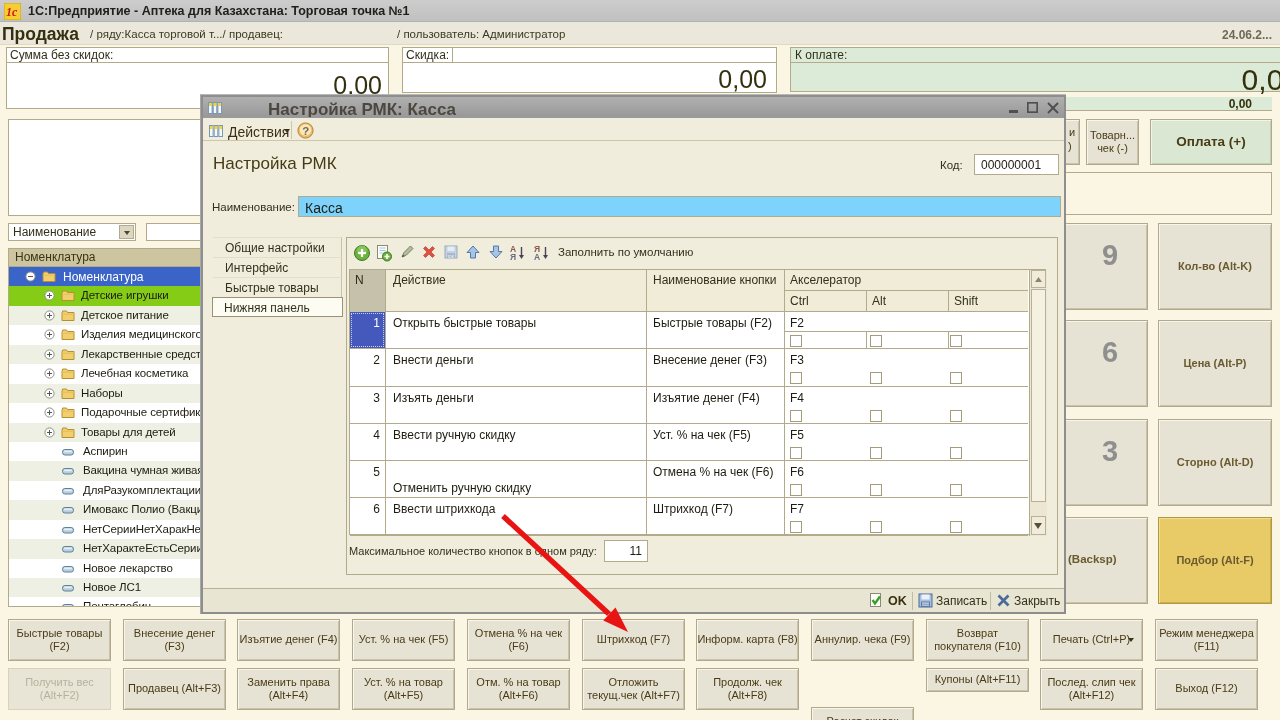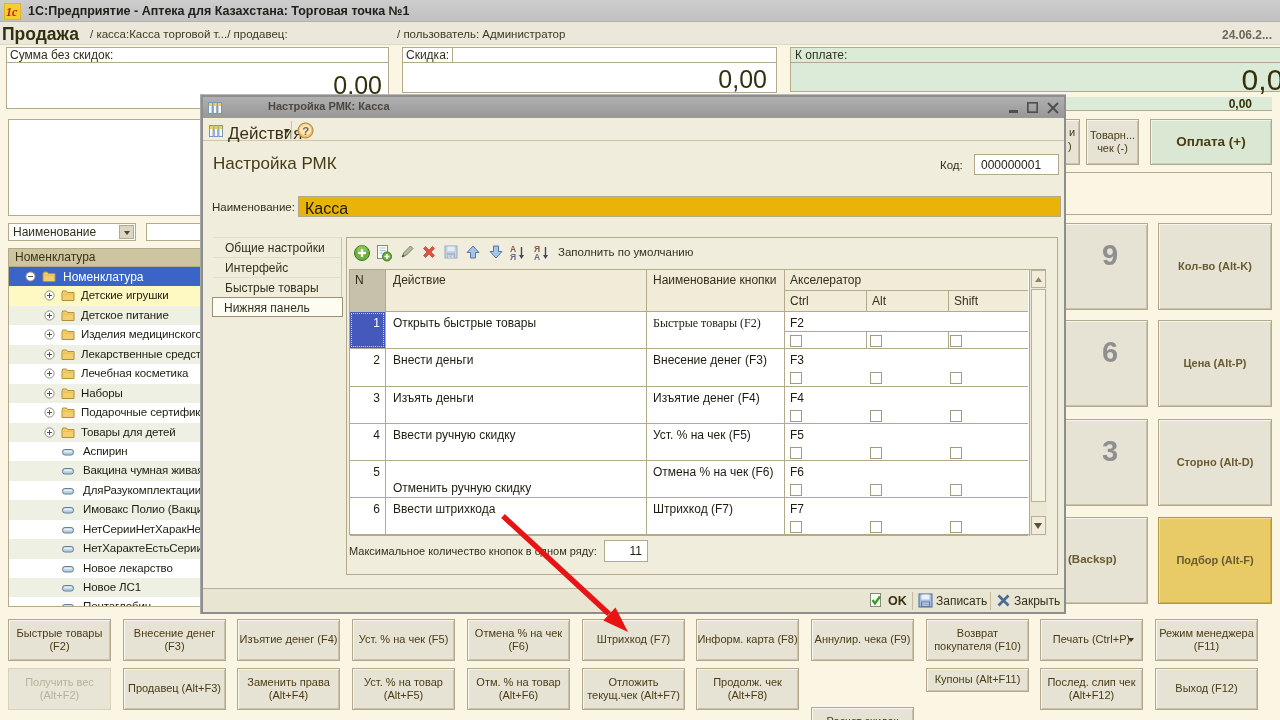--- a/index.html
+++ b/index.html
@@ -15,21 +15,21 @@
 
 <div class="ab" style="left:0;top:0;width:1280px;height:22px;background:linear-gradient(#cdcdcd,#c0c0c0);border-bottom:1px solid #b2b2ae;"></div>
 <svg class="ab" style="left:4px;top:3px" width="17" height="17">
     <rect x="0" y="0" width="17" height="17" fill="#f6ce33" stroke="#caa21a"></rect>
     <text x="2" y="13" font-size="12" font-weight="bold" font-style="italic" fill="#d01818" font-family="Liberation Serif,serif">1c</text>
   </svg>
 <div class="ab" style="left:28px;top:4px;font-size:12.5px;font-weight:bold;color:#21211b;">1С:Предприятие - Аптека для Казахстана: Торговая точка №1</div>
 
 <div class="ab" style="left:0;top:22px;width:1280px;height:23px;background:#ebe8db;border-bottom:1px solid #ddd9c8;"></div>
 <div class="ab" style="left:2px;top:24px;font-size:17.5px;font-weight:bold;color:#33300f;">Продажа</div>
-<div class="ab" style="left:90px;top:28px;font-size:11.5px;color:#3c3920;">/ касса:Касса торговой т.../ продавец:</div>
+<div class="ab" style="left:90px;top:28px;font-size:11.5px;color:#3c3920;">/ ряду:Касса торговой т.../ продавец:</div>
 <div class="ab" style="left:397px;top:28px;font-size:11.5px;color:#3c3920;">/ пользователь: Администратор</div>
 <div class="ab" style="right:8px;top:28px;font-size:12px;font-weight:bold;color:#6f6a57;">24.06.2...</div>
 
 <div class="box" style="left:6px;top:47px;width:383px;height:62px;">
  <div style="height:15px;border-bottom:1px solid #b3aa8c;padding-left:3px;font-size:12px;color:#33301a;">Сумма без скидок:</div>
  <div style="text-align:right;padding-right:6px;font-size:25px;color:#33300e;margin-top:8px;">0,00</div>
 </div>
 <div class="box" style="left:402px;top:47px;width:375px;height:46px;">
  <div style="height:15px;border-bottom:1px solid #b3aa8c;font-size:12px;color:#33301a;"><span style="padding-left:3px;border-right:1px solid #b3aa8c;display:inline-block;height:15px;">Скидка:&nbsp;</span></div>
  <div style="text-align:right;padding-right:9px;font-size:25px;color:#33300e;margin-top:2px;">0,00</div>
@@ -55,21 +55,21 @@
         <circle cx="5.5" cy="5.5" r="4.6" fill="#fdfdfb" stroke="#8f8f8a"></circle>
         <line x1="3" y1="5.5" x2="8" y2="5.5" stroke="#555" stroke-width="1"></line>
         <line x1="5.5" y1="3" x2="5.5" y2="8" stroke="#555" stroke-width="0"></line>
       </svg>
 <svg width="14" height="12" style="position:absolute;left:33px;top:4px;">
         <path d="M1 3 L1 10.5 L13 10.5 L13 2.5 L6.5 2.5 L5.5 1 L1.7 1 Z" fill="#f2cf6e" stroke="#b39035" stroke-width="1"></path>
         <path d="M1 4.2 L13 4.2" stroke="#e7bd4e" stroke-width="1"></path>
       </svg>
 <div style="position:absolute;left:54px;top:3px;font-size:12px;color:#fff;">Номенклатура</div>
     </div>
-<div style="position:relative;height:19.45px;background:#fef9c3;">
+<div style="position:relative;height:19.45px;background:#84cc16;">
 <svg width="11" height="11" style="position:absolute;left:35px;top:4px;">
         <circle cx="5.5" cy="5.5" r="4.6" fill="#fdfdfb" stroke="#8f8f8a"></circle>
         <line x1="3" y1="5.5" x2="8" y2="5.5" stroke="#555" stroke-width="1"></line>
         <line x1="5.5" y1="3" x2="5.5" y2="8" stroke="#555" stroke-width="1"></line>
       </svg>
 <svg width="14" height="12" style="position:absolute;left:52px;top:4px;">
         <path d="M1 3 L1 10.5 L13 10.5 L13 2.5 L6.5 2.5 L5.5 1 L1.7 1 Z" fill="#f2cf6e" stroke="#b39035" stroke-width="1"></path>
         <path d="M1 4.2 L13 4.2" stroke="#e7bd4e" stroke-width="1"></path>
       </svg>
 <div style="position:absolute;left:72px;top:3px;font-size:11.5px;letter-spacing:-0.1px;color:#1e1c10;white-space:nowrap;">Детские игрушки</div>
@@ -277,21 +277,21 @@
           <rect x="0.5" y="1.5" width="3.6" height="11"></rect>
           <rect x="5.2" y="1.5" width="3.6" height="11"></rect>
           <rect x="9.9" y="1.5" width="3.6" height="11"></rect>
         </g>
 <g fill="#f2d33c">
           <rect x="1" y="2" width="2.7" height="3"></rect>
           <rect x="5.7" y="2" width="2.7" height="3"></rect>
           <rect x="10.4" y="2" width="2.7" height="3"></rect>
         </g>
       </svg>
- <div style="position:absolute;left:25px;top:3px;font-size:11px;font-weight:bold;color:#4c4840;padding-left:40px;">Настройка РМК: Касса</div>
+ <div style="position:absolute;left:25px;top:3px;font-size:17px;font-weight:bold;color:#4c4840;padding-left:40px;">Настройка РМК: Касса</div>
  <div style="position:absolute;left:806px;top:13px;width:9px;height:3px;background:#4f4f4f;"></div>
  <svg width="11" height="11" style="position:absolute;left:824px;top:5px;">
         <rect x="0.75" y="0.75" width="9.5" height="9.5" fill="none" stroke="#4f4f4f" stroke-width="1.8"></rect>
       </svg>
  <svg width="12" height="12" style="position:absolute;left:844px;top:5px;">
         <line x1="1" y1="1" x2="11" y2="11" stroke="#4f4f4f" stroke-width="2.0"></line>
         <line x1="11" y1="1" x2="1" y2="11" stroke="#4f4f4f" stroke-width="2.0"></line>
       </svg>
 </div>
 <div class="ab" style="left:2px;top:22px;width:861px;height:495px;background:#f1eddd;">
@@ -302,35 +302,35 @@
             <rect x="0.5" y="1.5" width="3.6" height="11"></rect>
             <rect x="5.2" y="1.5" width="3.6" height="11"></rect>
             <rect x="9.9" y="1.5" width="3.6" height="11"></rect>
           </g>
 <g fill="#f2d33c">
             <rect x="1" y="2" width="2.7" height="3"></rect>
             <rect x="5.7" y="2" width="2.7" height="3"></rect>
             <rect x="10.4" y="2" width="2.7" height="3"></rect>
           </g>
         </svg>
- <div style="position:absolute;left:25px;top:6px;font-size:17px;color:#3a3014;">Действия</div>
+ <div style="position:absolute;left:25px;top:6px;font-size:14px;color:#3a3014;">Действия</div>
  <div style="position:absolute;left:81px;top:11px;width:0;height:0;border-left:3.5px solid transparent;border-right:3.5px solid transparent;border-top:4px solid #3a3418;"></div>
  <div style="position:absolute;left:88px;top:3px;width:1px;height:18px;background:#cdc6ab;"></div>
  <svg width="17" height="17" style="position:absolute;left:94px;top:4px;">
           <circle cx="8.5" cy="8.5" r="7.6" fill="#f0b95e" stroke="#b08438"></circle>
           <circle cx="8.5" cy="8" r="5.8" fill="#fbe7bc"></circle>
           <text x="5.2" y="13" font-size="11.5" font-weight="bold" fill="#706a58" font-family="Liberation Sans,sans-serif">?</text>
         </svg>
 </div>
 
 <div class="ab" style="left:10px;top:37px;font-size:17px;color:#453b14;">Настройка РМК</div>
 <div class="ab" style="left:737px;top:42px;font-size:11.5px;color:#33301a;">Код:</div>
 <div class="ab" style="left:771px;top:37px;width:85px;height:21px;background:#fff;border:1px solid #b3aa8c;font-size:12px;color:#1e1c10;padding:3px 0 0 6px;">000000001</div>
 <div class="ab" style="left:9px;top:84px;font-size:11.5px;color:#33301a;">Наименование:</div>
-<div class="ab" style="left:95px;top:79px;width:763px;height:21px;background:#eab308;border:1px solid #b3aa8c;font-size:16px;color:#1e1c10;padding:3px 0 0 6px;">Касса</div>
+<div class="ab" style="left:95px;top:79px;width:763px;height:21px;background:#7dd3fc;border:1px solid #b3aa8c;font-size:14px;color:#1e1c10;padding:3px 0 0 6px;">Касса</div>
 
 <div class="ab" style="left:10px;top:120px;width:129px;height:20px;border-top:1px solid #e3dec8;border-right:1px solid #c9c2a8;font-size:12px;color:#33301a;padding:3px 0 0 12px;">Общие настройки</div>
 <div class="ab" style="left:10px;top:140px;width:129px;height:20px;border-top:1px solid #e3dec8;border-right:1px solid #c9c2a8;font-size:12px;color:#33301a;padding:3px 0 0 12px;">Интерфейс</div>
 <div class="ab" style="left:10px;top:160px;width:129px;height:20px;border-top:1px solid #e3dec8;border-right:1px solid #c9c2a8;font-size:12px;color:#33301a;padding:3px 0 0 12px;">Быстрые товары</div>
 <div class="ab" style="left:9px;top:180px;width:131px;height:20px;background:#fdfcf3;border:1px solid #9a9276;font-size:12px;color:#33301a;padding:3px 0 0 11px;">Нижняя панель</div>
 <div class="ab" style="left:143px;top:120px;width:712px;height:338px;border:1px solid #b3aa8c;"></div>
 <div class="ab" style="left:150px;top:127px;width:560px;height:18px;">
 <svg width="420" height="18">
 
 <circle cx="9" cy="9" r="7.5" fill="#6cb23c" stroke="#3e7a1c"></circle>
@@ -404,21 +404,21 @@
 <div class="ab" style="left:598px;top:21px;width:1px;height:21px;background:#b3aa8c;"></div>
 <div class="ab" style="left:604px;top:24px;font-size:12px;color:#33301a;">Shift</div>
 
 <div class="ab" style="left:0;top:42px;width:678px;height:37px;border-bottom:1px solid #b3aa8c;">
 <div class="ab" style="left:0;top:0;width:36px;height:100%;background:#4558bc;border-right:1px solid #b3aa8c;">
             <div style="position:absolute;inset:1px;border:1px dotted #c8d0f0;"></div>
             <div style="position:absolute;right:5px;top:4px;font-size:12px;color:#fff;">1</div>
           </div>
 <div class="ab" style="left:43px;top:4px;font-size:12px;color:#1e1c10;">Открыть быстрые товары</div>
 <div class="ab" style="left:296px;top:0;width:1px;height:100%;background:#b3aa8c;"></div>
-<div class="ab" style="left:303px;top:4px;font-size:12px;color:#1e1c10;font-family:Liberation Serif, serif;">Быстрые товары (F2)</div>
+<div class="ab" style="left:303px;top:4px;font-size:12px;color:#1e1c10;">Быстрые товары (F2)</div>
 <div class="ab" style="left:434px;top:0;width:1px;height:100%;background:#b3aa8c;"></div>
 <div class="ab" style="left:440px;top:4px;font-size:12px;color:#1e1c10;">F2</div>
 <div class="ab" style="left:435px;top:19px;width:243px;height:1px;background:#b3aa8c;"></div>
 <div class="ab" style="left:516px;top:19px;width:1px;height:18px;background:#b3aa8c;"></div>
 <div class="ab" style="left:598px;top:19px;width:1px;height:18px;background:#b3aa8c;"></div>
 <div class="ab" style="left:440px;top:23px;width:12px;height:12px;border:1px solid #a59c80;background:#fff;"></div>
 <div class="ab" style="left:520px;top:23px;width:12px;height:12px;border:1px solid #a59c80;background:#fff;"></div>
 <div class="ab" style="left:600px;top:23px;width:12px;height:12px;border:1px solid #a59c80;background:#fff;"></div>
 </div>
 <div class="ab" style="left:0;top:79px;width:678px;height:38px;border-bottom:1px solid #b3aa8c;">

